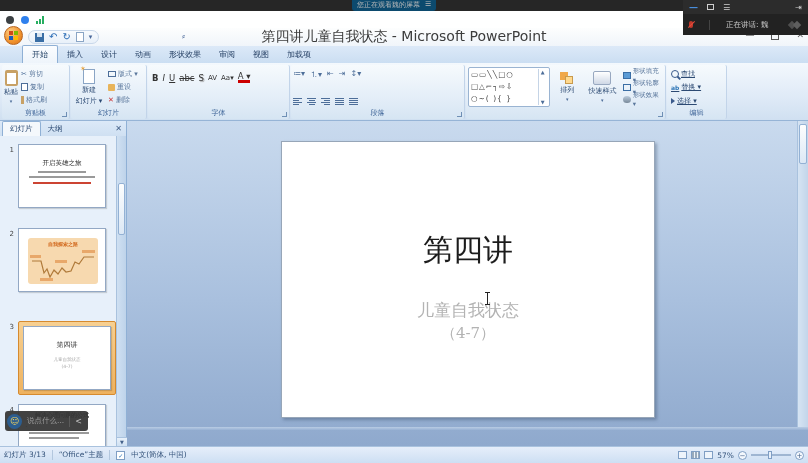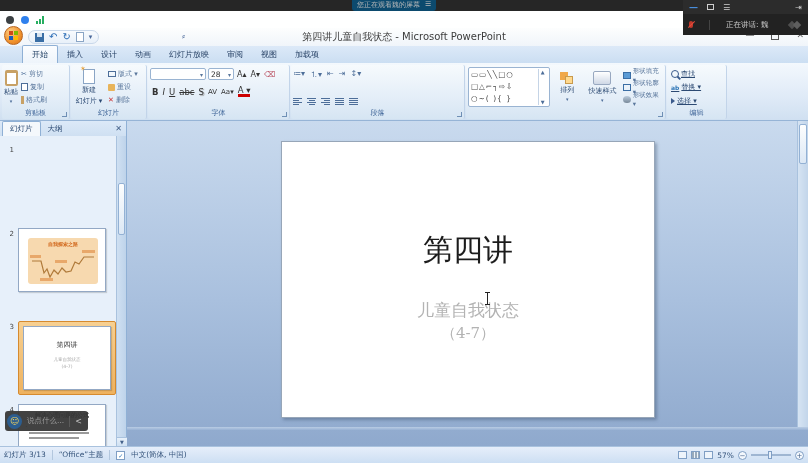--- a/index.html
+++ b/index.html
@@ -52,21 +52,21 @@
   .obtn-grid i:nth-child(1){background:#d34817;} .obtn-grid i:nth-child(2){background:#7fba00;}
   .obtn-grid i:nth-child(3){background:#1e5bb8;} .obtn-grid i:nth-child(4){background:#ffb900;}
   .qat { position:absolute; left:28px; top:2px; display:flex; align-items:center; gap:5px; height:14px;
     padding:0 6px; border:1px solid #c9d8ea; border-radius:8px; background:linear-gradient(#f8fbfe,#e8f0f9); }
   .qat .disk { width:9px; height:9px; background:#3a6ea5; position:relative; }
   .qat .disk::after { content:""; position:absolute; left:2px; top:0; width:5px; height:4px; background:#d8e4f0; }
   .qat .arrow { color:#2b6cb5; font-size:10px; line-height:10px; }
   .qat .newdoc { width:8px; height:10px; background:#fff; border:1px solid #8aa5c5; }
   .qat-drop { color:#4a689a; font-size:7px; }
   .qat-eq { color:#4a689a; font-size:9px; margin-left:4px; }
-  .wtitle { width:100%; text-align:center; font-size:10px; color:#3c3c3c; }
+  .wtitle { width:100%; text-align:center; font-size:14px; color:#3c3c3c; }
   .win-ctrl { position:absolute; right:4px; top:3px; display:flex; gap:17px; align-items:center; }
   .win-ctrl span { color:#555; font-size:9px; line-height:9px; }
   .wc-box { width:8px; height:8px; border:1px solid #555; border-top-width:2px; }
 
   .tabrow { left:0; top:18px; width:808px; height:17px; background:linear-gradient(#dce9f8,#cbdef2); display:flex; align-items:flex-end; padding-left:22px; }
   .rtab { font-size:8px; color:#1f3a5f; padding:3px 9px 3px; }
   .rtab.active { background:linear-gradient(#fbfdff,#eef4fb); border:1px solid #8fb0d5; border-bottom:none; border-radius:2px 2px 0 0; color:#16365c;margin-top:26px; }
 
   .ribbon { left:0; top:35px; width:808px; height:58px; background:linear-gradient(#f3f8fd,#dfeaf7 60%,#d0e0f1); border-bottom:1px solid #96b4d6; display:flex; padding:2px 0 0 2px; }
   .rgroup { position:relative; height:54px; border-right:1px solid #c2d4e9; background:linear-gradient(#f6fafd,#e4eef8 60%,#d6e5f3); border-radius:2px; margin-right:1px; padding:2px 2px 12px 2px; }
@@ -246,21 +246,21 @@
         <span class="wc-box"></span>
         <span>✕</span>
       </div>
     </div>
 
     <div class="abs tabrow">
       <span class="rtab active">开始</span>
       <span class="rtab">插入</span>
       <span class="rtab">设计</span>
       <span class="rtab">动画</span>
-      <span class="rtab">幻灯片放映</span>
+      <span class="rtab">形状效果</span>
       <span class="rtab">审阅</span>
       <span class="rtab">视图</span>
       <span class="rtab">加载项</span>
     </div>
 
     <div class="abs ribbon">
 
       <div class="rgroup g-clip">
         <div class="bigbtn">
           <span class="clipboard-ic"></span>
@@ -302,33 +302,20 @@
             </span>
           <span class="smallrow">
               <span style="color:#c33;font-size:7px">✕</span>
               <span>删除</span>
             </span>
         </div>
         <span class="glabel">幻灯片</span>
       </div>
 
       <div class="rgroup g-font">
-        <div class="fg-row1">
-          <span class="combo" style="width:56px">
-              <span></span>
-              <span class="ca">▾</span>
-            </span>
-          <span class="combo" style="width:26px">
-              <span>28</span>
-              <span class="ca">▾</span>
-            </span>
-          <span class="fbtn">A▴</span>
-          <span class="fbtn">A▾</span>
-          <span class="fbtn" style="color:#b56;">⌫</span>
-        </div>
         <div class="fg-row2">
           <span class="fb b">B</span>
           <span class="fb i">I</span>
           <span class="fb u">U</span>
           <span class="fb s">abc</span>
           <span class="fb sh">S</span>
           <span class="fb" style="font-size:7px">AV</span>
           <span class="fb" style="font-size:7px">Aa▾</span>
           <span class="fcolor">A ▾</span>
         </div>
@@ -446,20 +433,26 @@
       <div class="abs slides-panel">
         <div class="panel-tabs">
           <span class="ptab active">幻灯片</span>
           <span class="ptab">大纲</span>
           <span class="ptab-close">✕</span>
         </div>
         <div class="thumb-strip">
 
           <div class="thumb-row" style="top:8px">
             <span class="tnum">1</span>
+            <div class="thumb">
+              <div class="t1-title">开启英雄之旅</div>
+              <div class="gbar" style="width:48px"></div>
+              <div class="gbar" style="width:66px"></div>
+              <div class="rbar" style="width:58px"></div>
+            </div>
           </div>
 
           <div class="thumb-row" style="top:92px">
             <span class="tnum">2</span>
             <div class="thumb">
               <div class="t2-panel">
                 <div class="t2-title">自我探索之路</div>
                 <svg width="70" height="36" viewBox="0 0 70 36">
                   <polyline points="4,14 13,14 16,26 19,22 22,30 26,23 30,27 34,21 38,25 43,24 47,15 51,17 56,10 66,10" fill="none" stroke="#b07a3a" stroke-width="1.2"></polyline>
                   <rect x="2" y="8" width="11" height="3" fill="#e8a86a"></rect>

